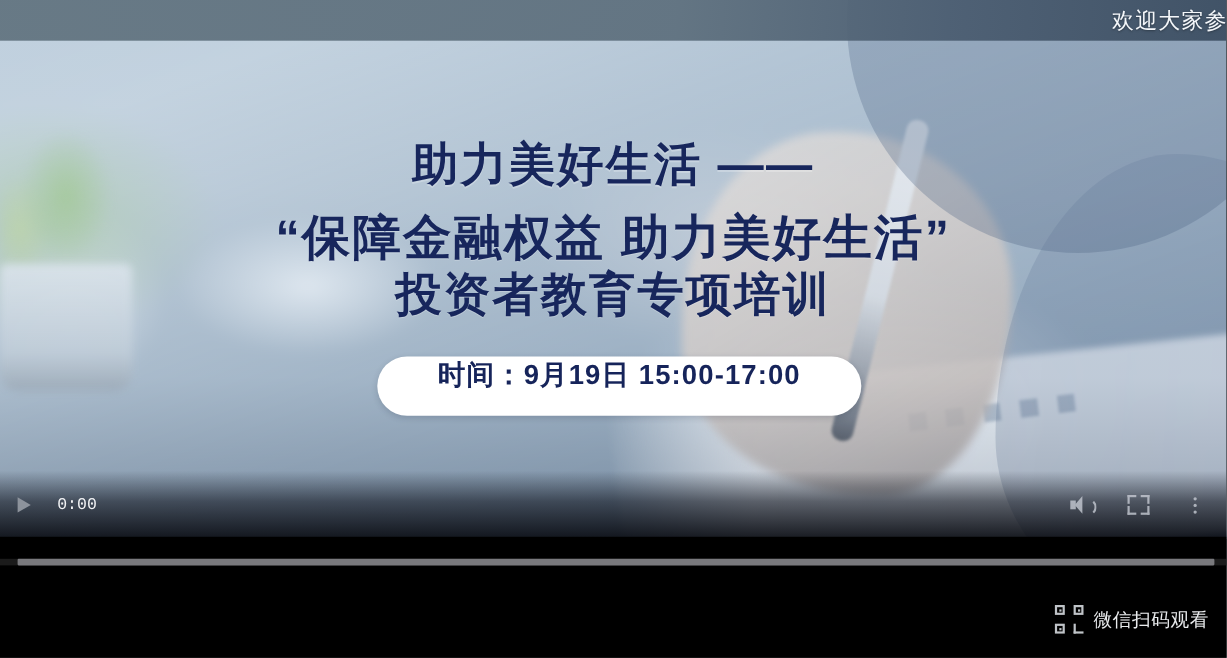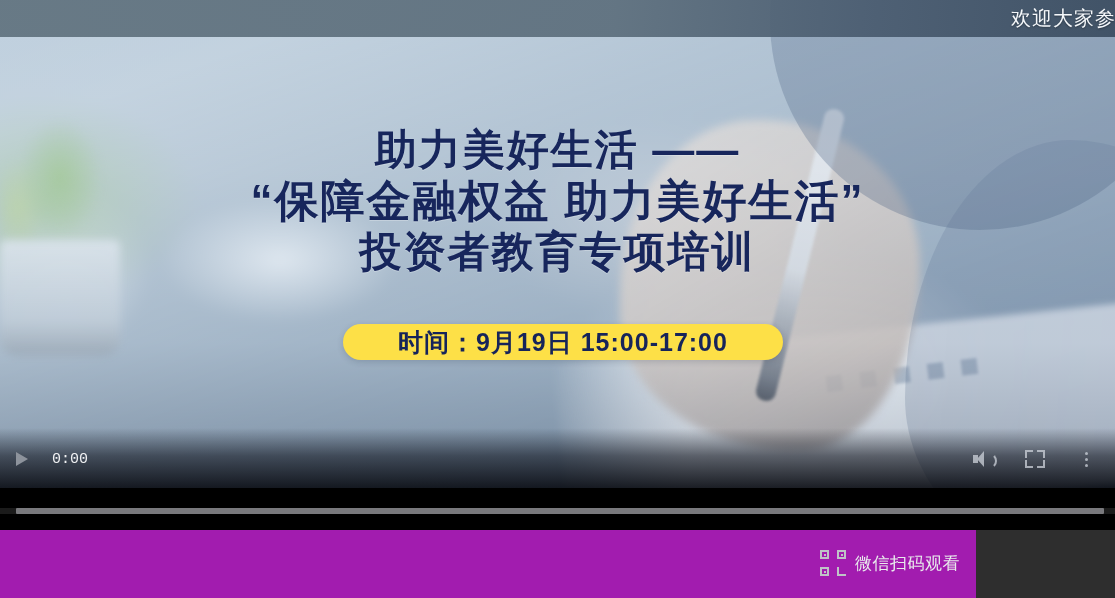--- a/index.html
+++ b/index.html
@@ -203,34 +203,34 @@
     top: 126px;
     width: 1115px;
     text-align: center;
     color: #17265c;
     font-weight: 700;
     line-height: 1.14;
     letter-spacing: 2px;
     text-shadow: 0 1px 0 rgba(255,255,255,.25);
   }
   .hl-line1 { font-size: 42px; }
-  .hl-line2 { font-size: 44px; margin-top: 2px; }
+  .hl-line2 { font-size: 44px; margin-top: 18px; }
   .hl-line3 { font-size: 42px; margin-top: 2px; }
 
   
   .time-pill {
     position: absolute;
     left: 343px;
     top: 324px;
     width: 440px;
-    height: 36px;
-    background: #fde047;
+    height: 54px;
+    background: #ffffff;
     border-radius: 27px;
     display: flex;
-    align-items: center;
+    align-items: flex-start;
     justify-content: center;
     box-shadow: 0 2px 6px rgba(30,40,60,.18);
   }
   .time-text {
     color: #16245a;
     font-size: 25px;
     font-weight: 700;
     letter-spacing: 1px;
     white-space: nowrap;
   }
@@ -357,23 +357,23 @@
     background: #79797d;
     border-radius: 1px;
     cursor: pointer;
   }
 
   
   .bottom-panel {
     position: absolute;
     left: 0;
     top: 530px;
-    width: 976px;
+    width: 1115px;
     height: 68px;
-    background: #a21caf;
+    background: #000000;
   }
   .wechat-row {
     position: absolute;
     right: 16px;
     top: 20px;
     display: flex;
     align-items: center;
     gap: 9px;
     cursor: pointer;
   }

